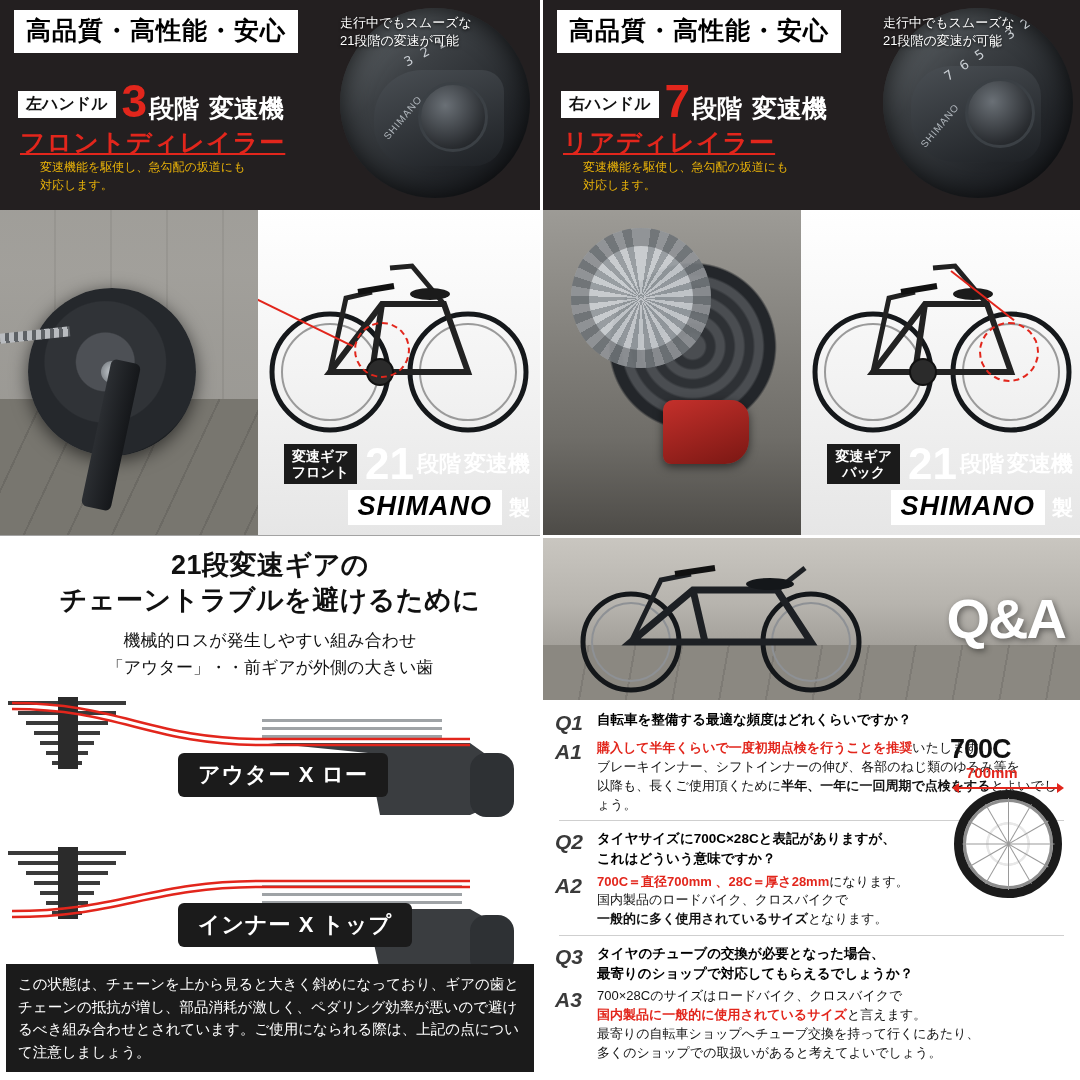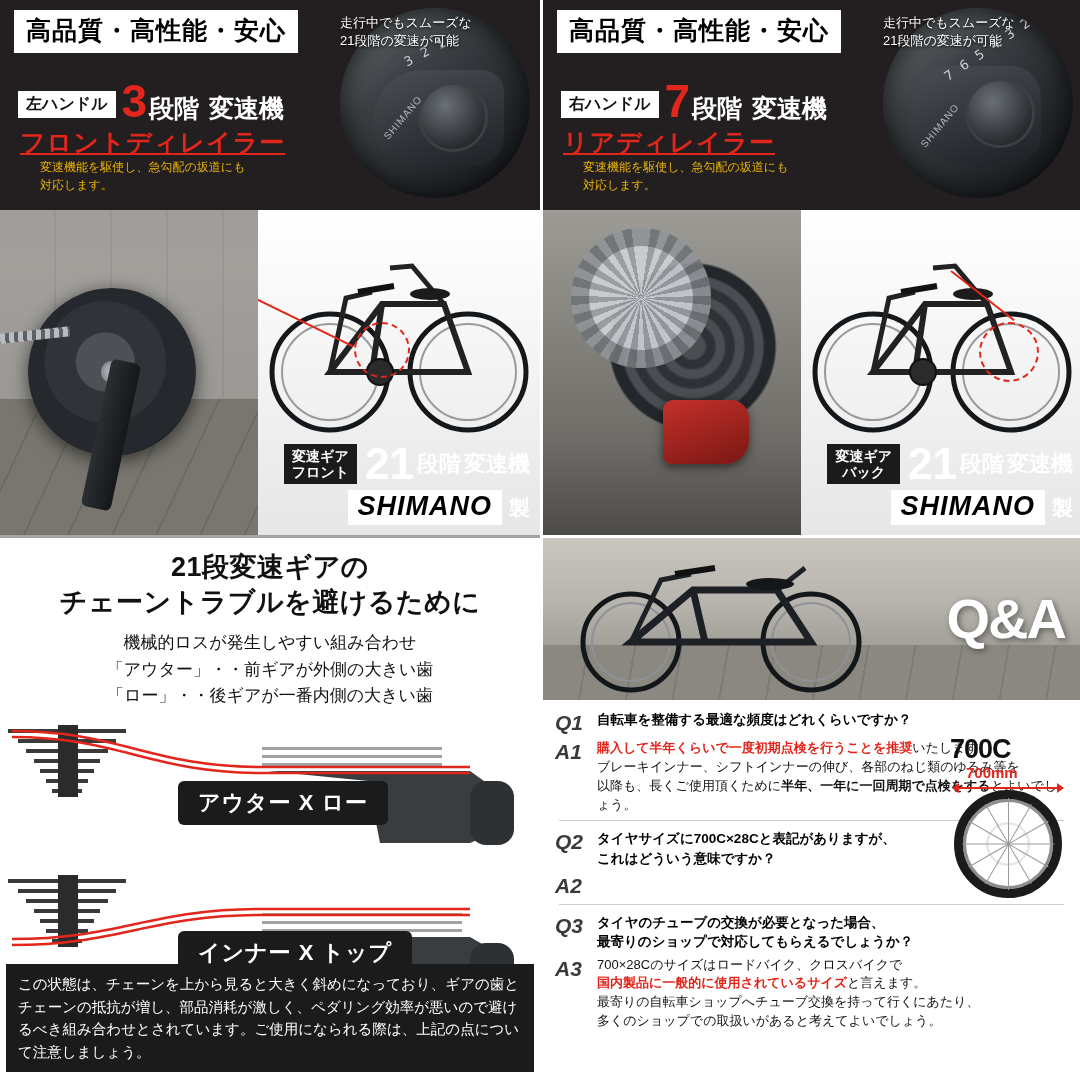--- a/index.html
+++ b/index.html
@@ -165,21 +165,21 @@
   .shimano-logo {
     background: #ffffff; color: #000; font-weight: bold; font-style: italic;
     font-size: 27px; letter-spacing: 1px; padding: 1px 10px 3px 10px;
     font-family: "Liberation Sans", sans-serif;
   }
   .shimano-sei { color: #ffffff; font-size: 21px; font-weight: bold; margin-left: 7px; }
 
   
   .bottom-left {
     position: absolute; top: 535px; left: 0; width: 540px; height: 545px;
-    background: #ffffff; border-top: 3px solid #a3a3a3; overflow: hidden;
+    background: #ffffff; border-top: 1px solid #a3a3a3; overflow: hidden;
   }
   .bl-title {
     text-align: center; color: #111; font-size: 27px; font-weight: bold;
     line-height: 1.3; margin-top: 12px; letter-spacing: .5px;
   }
   .bl-sub {
     text-align: center; color: #111; font-size: 17px; line-height: 1.55; margin-top: 10px;
   }
   .diagram { position: relative; width: 540px; height: 300px; margin-top: 6px; }
   .label-pill {
@@ -397,21 +397,20 @@
   </div>
 
   <div class="bottom-left">
     <div class="bl-title">
       <div>21段変速ギアの</div>
       <div>チェーントラブルを避けるために</div>
     </div>
     <div class="bl-sub">
       <div>機械的ロスが発生しやすい組み合わせ</div>
       <div>「アウター」・・前ギアが外側の大きい歯</div>
-      <div>「ロー」・・後ギアが一番内側の大きい歯</div>
     </div>
 
     <div class="diagram">
       <svg width="540" height="300" viewBox="0 0 540 300">
 
         <g>
           <g fill="#3a3a3a">
             <rect x="8" y="14" width="118" height="4"></rect>
             <rect x="18" y="24" width="98" height="4"></rect>
             <rect x="26" y="34" width="82" height="4"></rect>
@@ -497,20 +496,25 @@
       </div>
       <div class="qa-divider"></div>
 
       <div class="qa-block">
         <div class="qa-mark">Q2</div>
         <div class="qa-q-text" style="white-space:pre-line;max-width:320px">タイヤサイズに700C×28Cと表記がありますが、
 これはどういう意味ですか？</div>
       </div>
       <div class="qa-block">
         <div class="qa-mark a">A2</div>
+        <div class="qa-text" style="max-width:330px">
+          <div><span class="red bold">700C＝直径700mm 、28C＝厚さ28mm</span><span>になります。</span></div>
+          <div>国内製品のロードバイク、クロスバイクで</div>
+          <div><span class="bold">一般的に多く使用されているサイズ</span><span>となります。</span></div>
+        </div>
       </div>
       <div class="qa-divider"></div>
 
       <div class="qa-block">
         <div class="qa-mark">Q3</div>
         <div class="qa-q-text" style="white-space:pre-line">タイヤのチューブの交換が必要となった場合、
 最寄りのショップで対応してもらえるでしょうか？</div>
       </div>
       <div class="qa-block">
         <div class="qa-mark a">A3</div>

